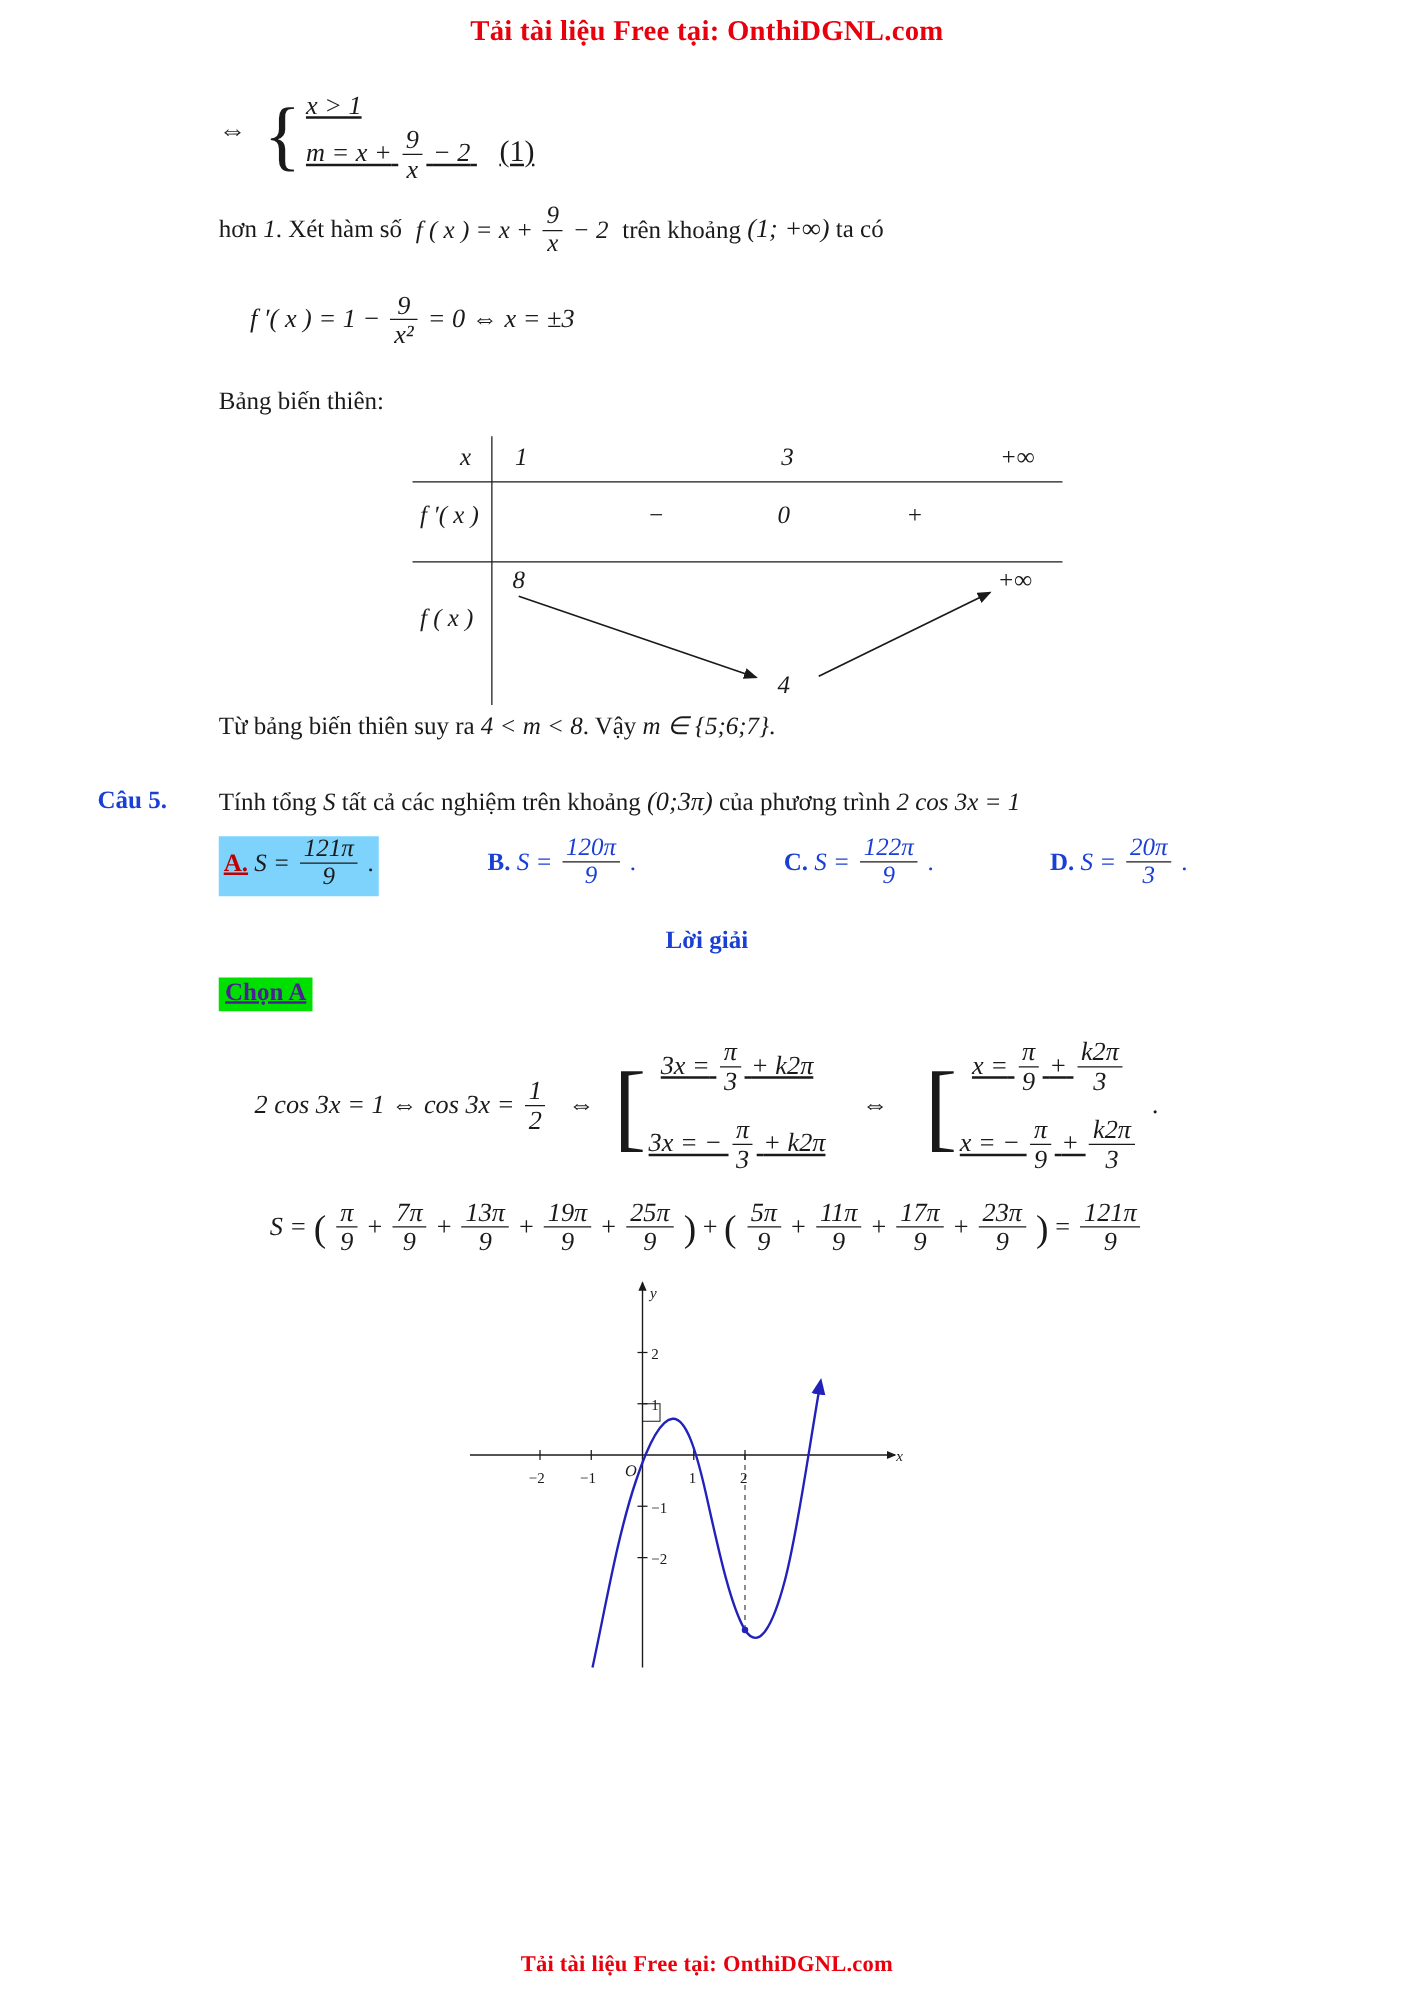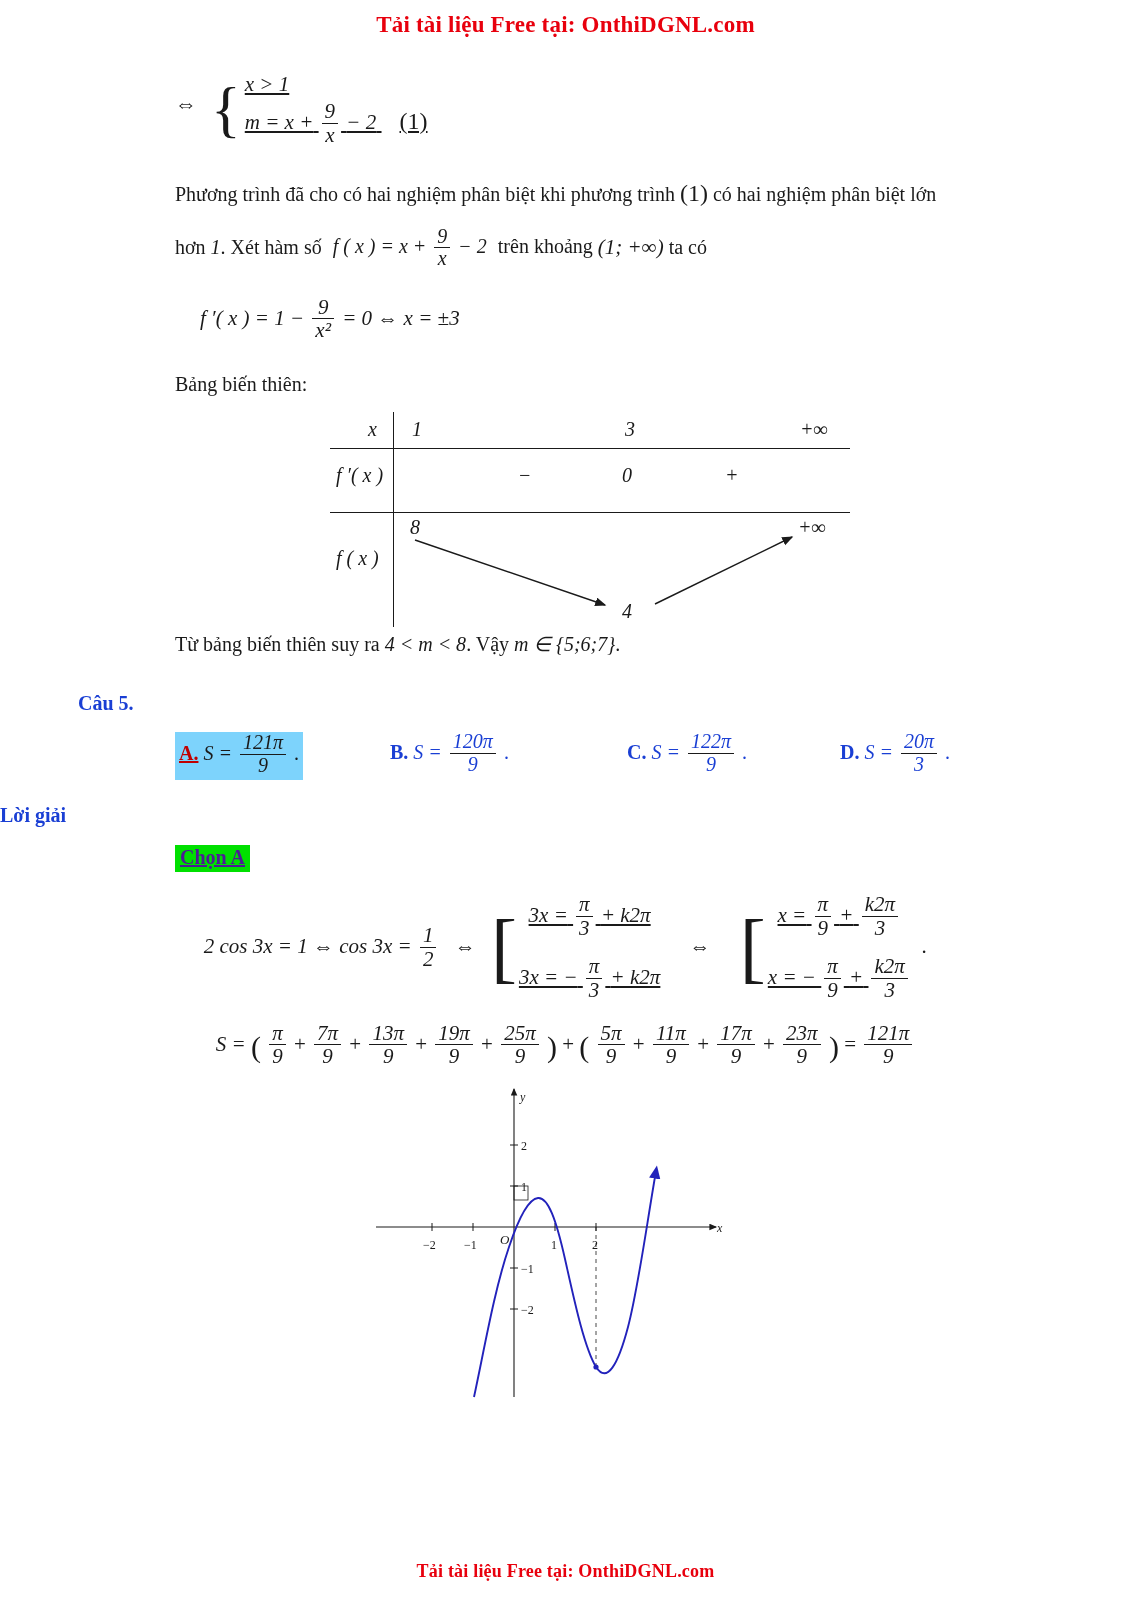--- a/index.html
+++ b/index.html
@@ -141,21 +141,21 @@
     color: #1a3fd4;
   }
   .ans .lbl { font-weight: bold; }
   .ans-a {
     background: #7dd3fc;
     color: #1a1a1a;
     padding: 1px 4px 3px 4px;
   }
   .ans-a .lbl { color: #c00000; text-decoration: underline; font-weight: bold; }
   .loigiai {
-    text-align: left;
+    text-align: center;
     color: #1a3fd4;
     font-weight: bold;
     font-size: 20px;
     margin-top: 18px;
   }
   .chon {
     margin-left: 175px;
     margin-top: 18px;
     display: inline-block;
     background: #00e000;
@@ -197,25 +197,20 @@
               <span class="num">9</span>
               <span class="den">x</span>
             </span>
             <span>− 2</span>
             <span class="up" style="margin-left:18px; font-size:24px;">(1)</span>
           </div>
         </span>
       </span>
     </div>
 
-    <div class="row ml-body para" style="margin-top:26px; width:880px;">
-      <span>Phương trình đã cho có hai nghiệm phân biệt khi phương trình</span>
-      <span class="up" style="font-size:24px;">(1)</span>
-      <span>có hai nghiệm phân biệt lớn</span>
-    </div>
 
     <div class="row ml-body para" style="margin-top:14px; width:900px;">
       <span>hơn</span>
       <span class="math">1</span><span>. Xét hàm số</span>
       <span class="math" style="margin-left:6px;">
         <span>f ( x ) = x +</span>
         <span class="frac">
           <span class="num">9</span>
           <span class="den">x</span>
         </span>
@@ -269,20 +264,28 @@
     </div>
 
     <div class="row ml-body para" style="margin-top:2px;">
       <span>Từ bảng biến thiên suy ra</span>
       <span class="math">4 &lt; m &lt; 8</span><span>. Vậy</span>
       <span class="math">m ∈ {5;6;7}</span><span>.</span>
     </div>
 
     <div class="row" style="margin-top:32px; height:28px;">
       <span class="qlabel">Câu 5.</span>
+      <div class="ml-body qtext">
+        <span>Tính tổng</span>
+        <span class="math">S</span>
+        <span>tất cả các nghiệm trên khoảng</span>
+        <span class="math" style="font-size:21px;">(0;3π)</span>
+        <span>của phương trình</span>
+        <span class="math">2 cos 3x = 1</span>
+      </div>
     </div>
 
     <div class="answers">
       <div class="ans ans-a" style="left:0px; top:-2px;">
         <span class="lbl">A.</span>
         <span class="math">S =</span>
         <span class="frac math">
           <span class="num">121π</span>
           <span class="den">9</span>
         </span>

